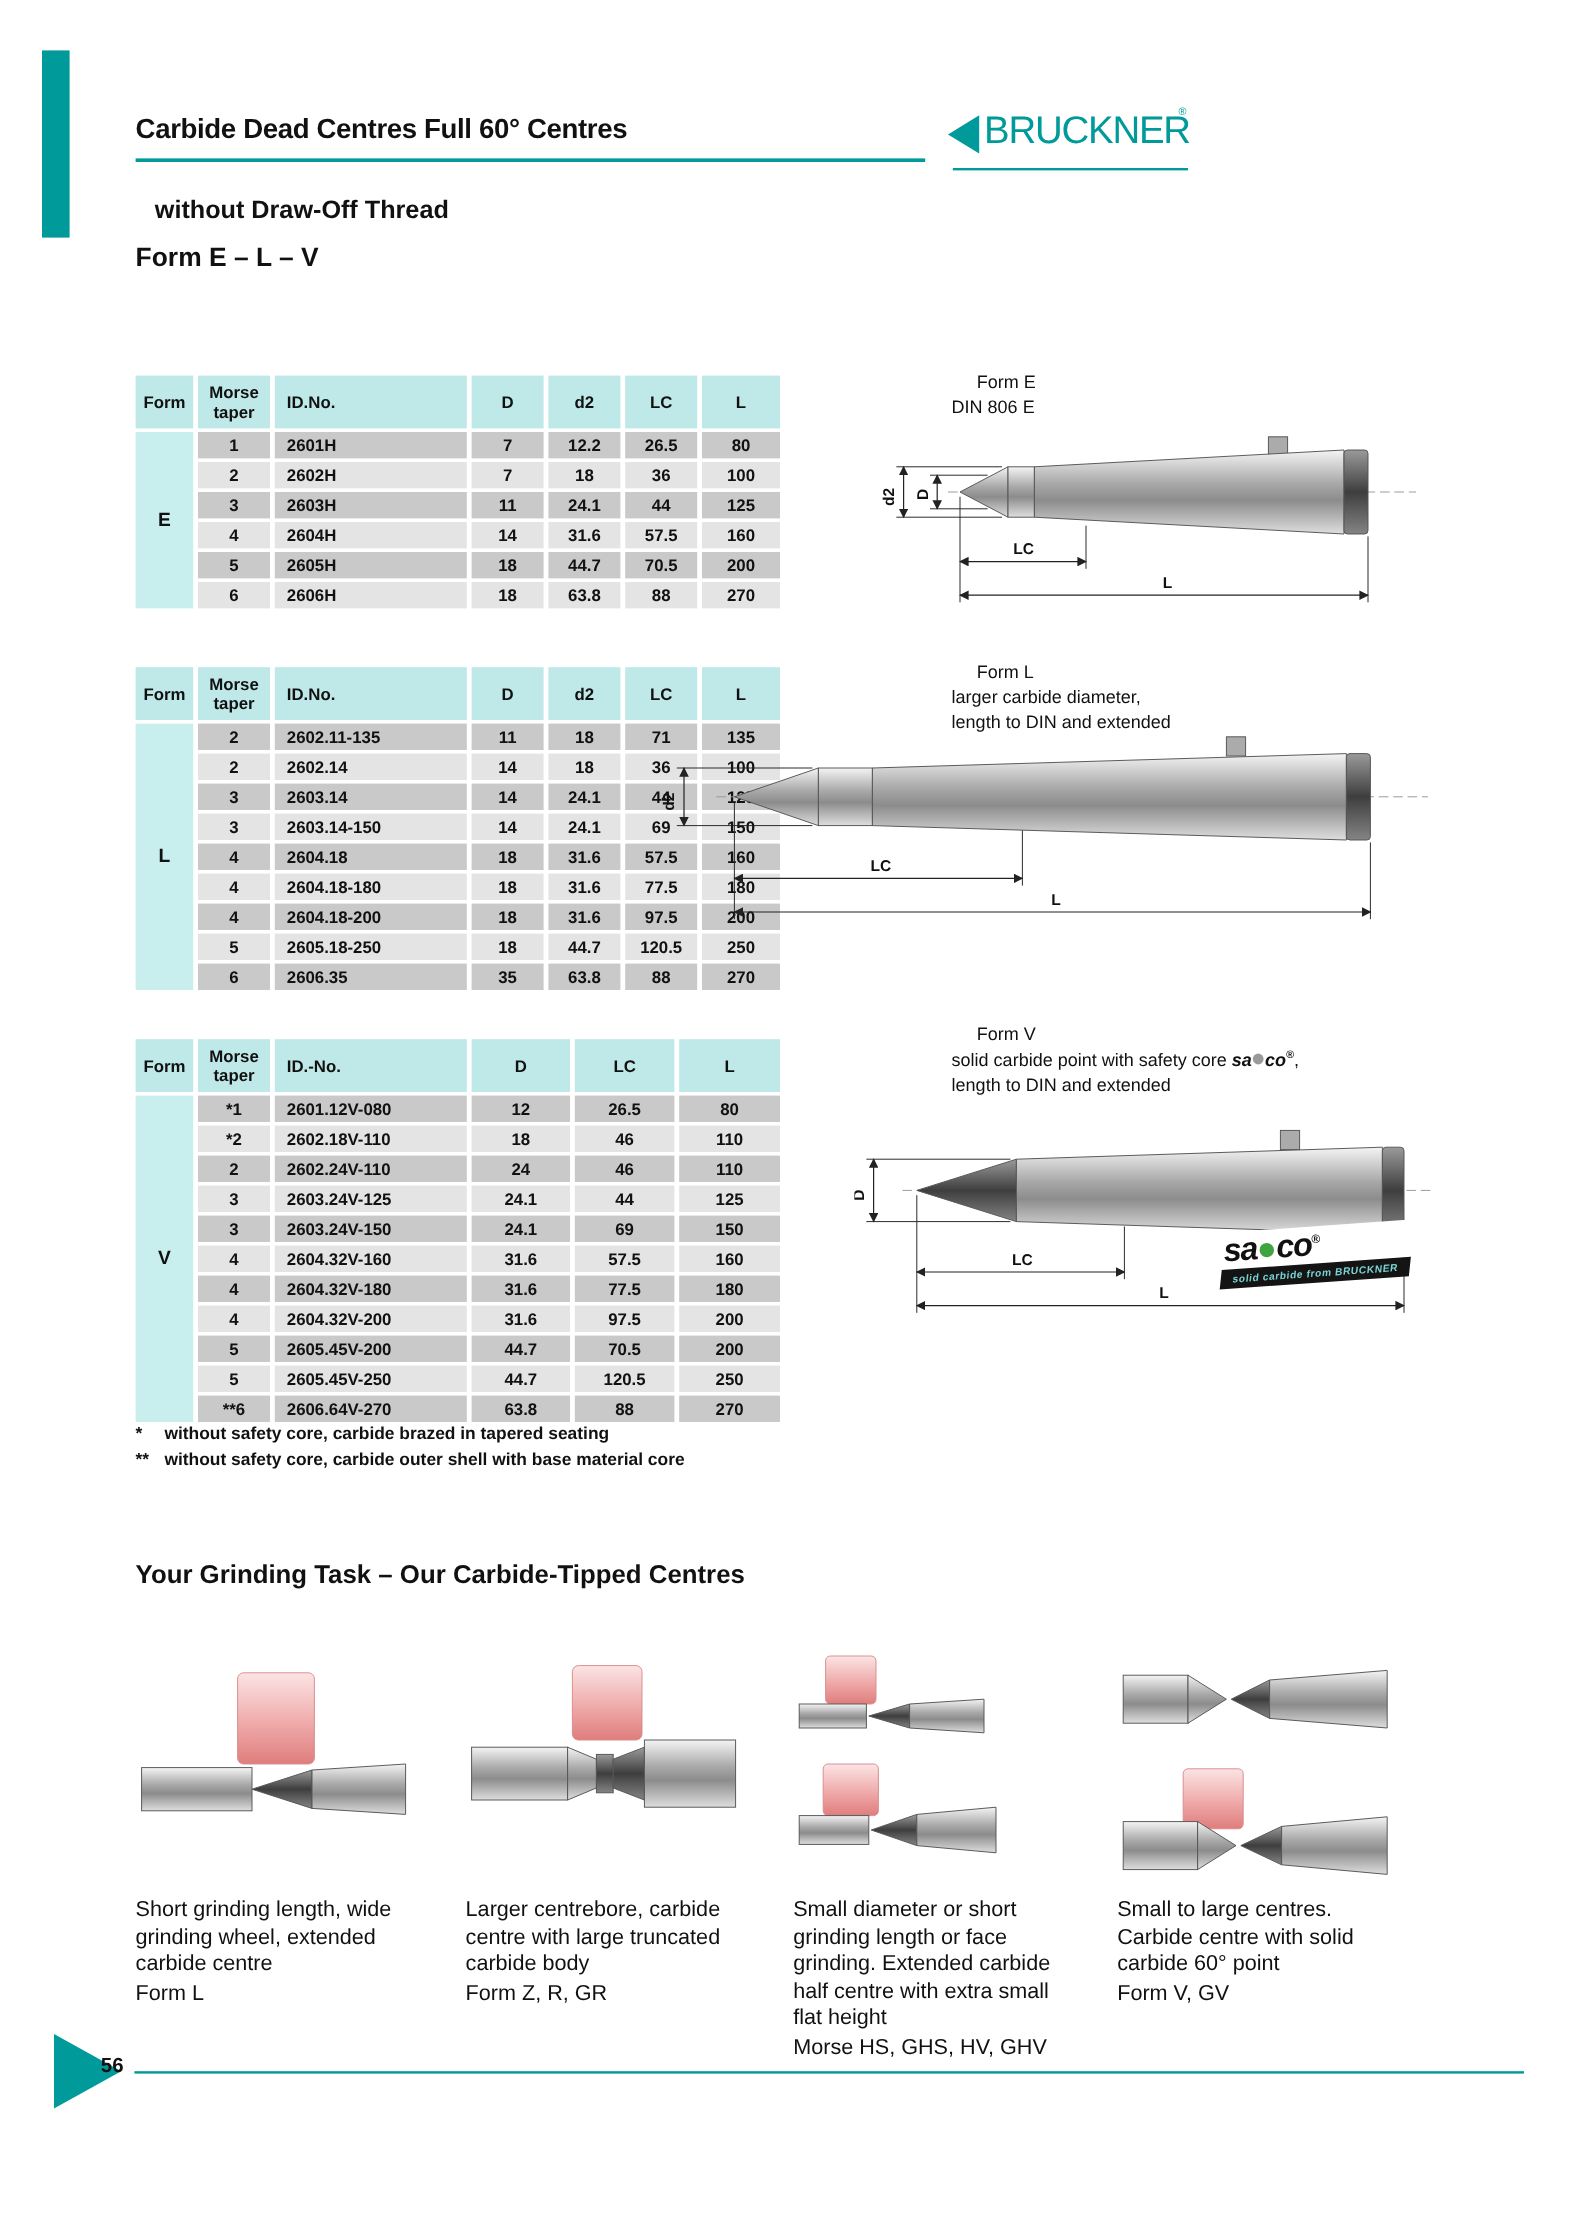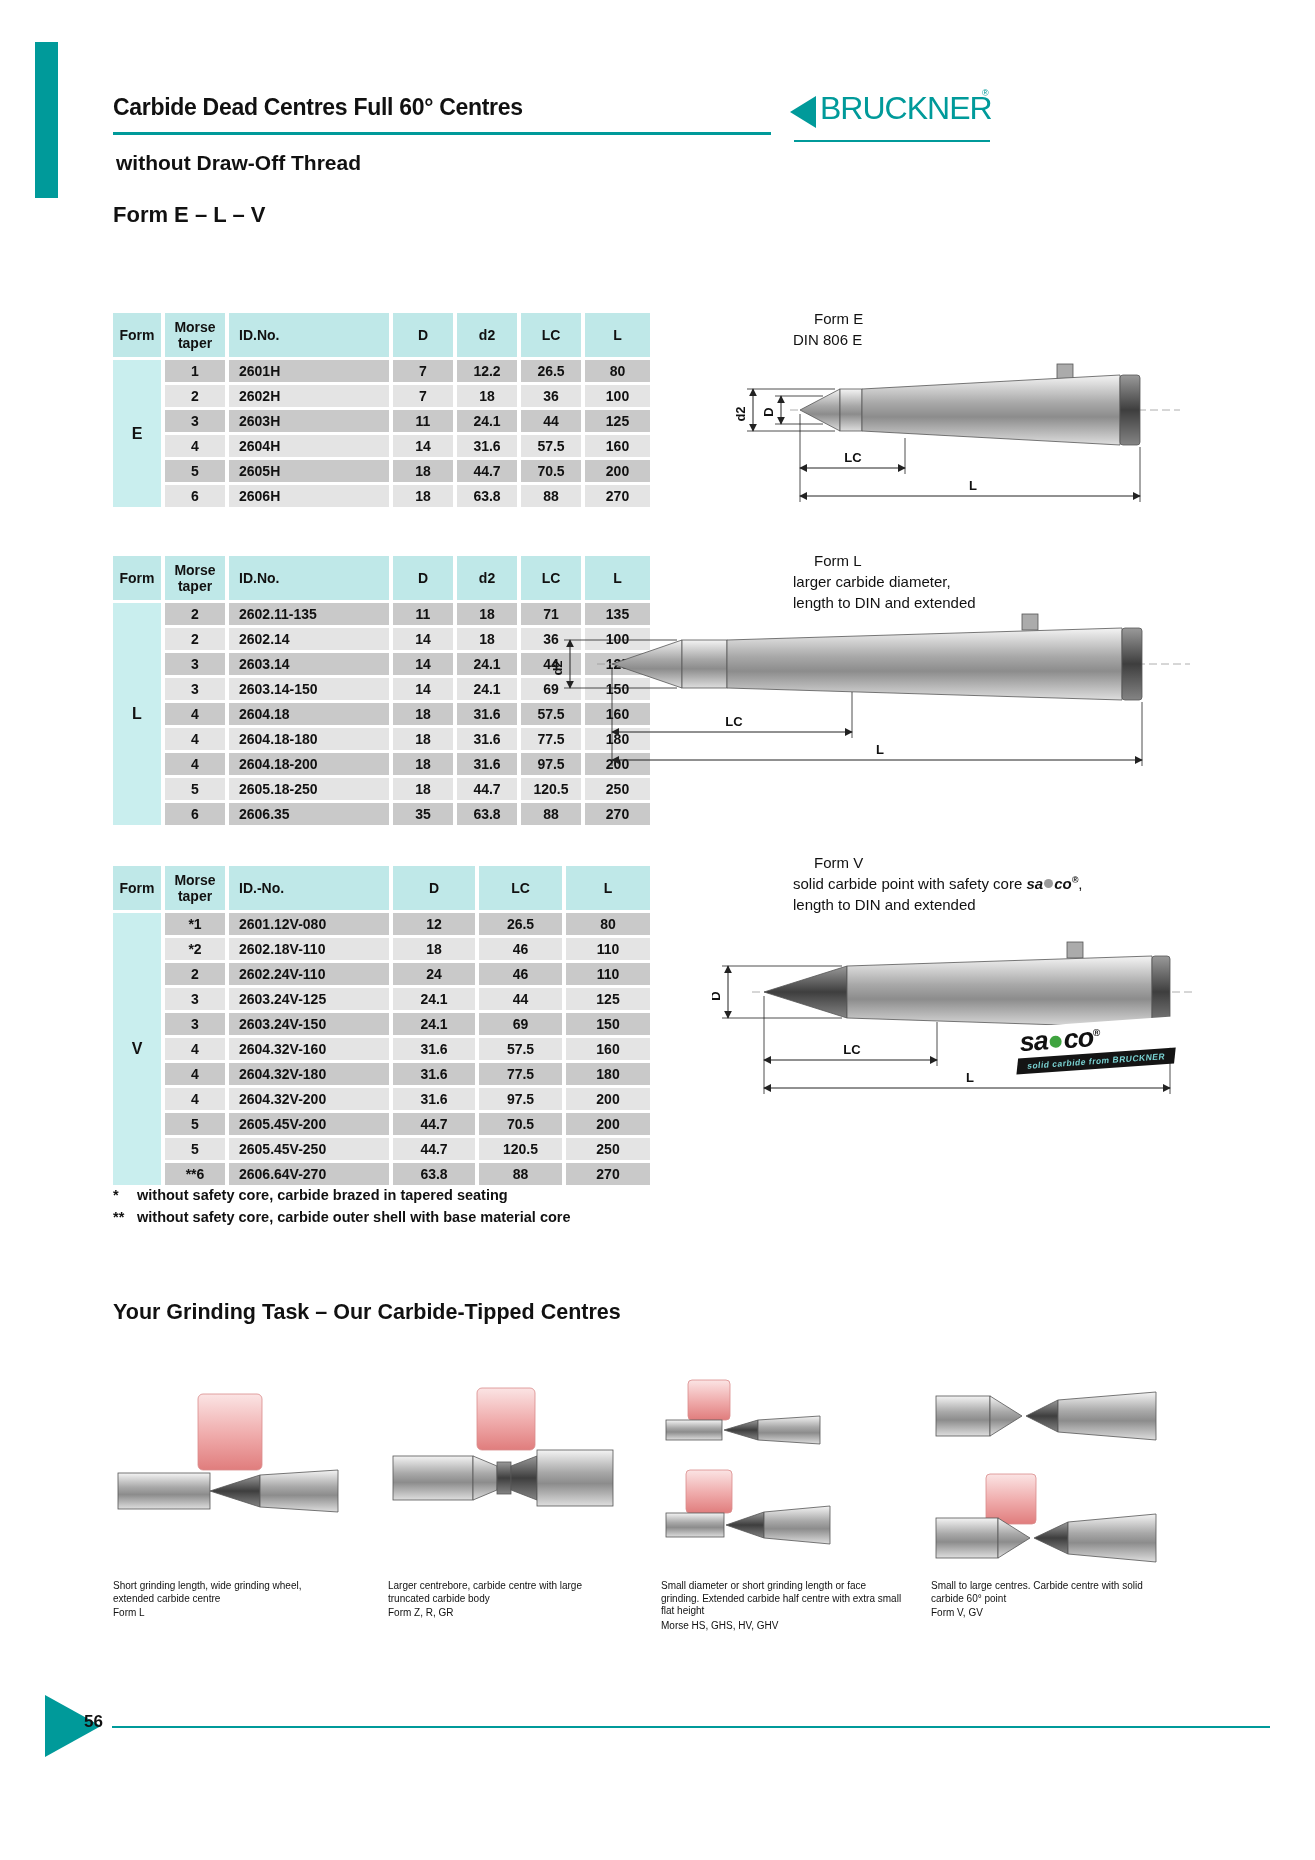--- a/index.html
+++ b/index.html
@@ -18,21 +18,21 @@
   
   .accent-bar{left:35px;top:42px;width:23px;height:156px;background:var(--teal);}
   .page-title{left:113px;top:94px;font-size:23px;font-weight:700;letter-spacing:-0.3px;margin:0;}
   .title-rule{left:113px;top:132px;width:658px;height:3px;background:var(--teal);}
   .logo{left:790px;top:88px;width:205px;height:56px;}
   .logo-arrow{position:absolute;left:0;top:8px;width:0;height:0;
     border-right:26px solid var(--teal);border-top:16px solid transparent;border-bottom:16px solid transparent;}
   .logo-text{position:absolute;left:30px;top:2px;font-size:32px;font-weight:400;color:var(--teal);letter-spacing:-1px;}
   .logo-reg{position:absolute;left:192px;top:0;font-size:9px;color:var(--teal);}
   .logo-rule{position:absolute;left:4px;top:52px;width:196px;height:2px;background:var(--teal);}
-  .page-subtitle{left:113px;top:148px;font-size:21px;font-weight:700;margin:3px;}
+  .page-subtitle{left:113px;top:148px;font-size:21px;font-weight:700;margin:16px;}
   .section-title{left:113px;top:202px;font-size:22px;font-weight:700;margin:0;}
   .intro{left:113px;top:244px;font-size:15px;margin:0;width:920px;}
   .roundness{display:inline-block;width:15px;height:15px;border:1.6px solid #111;border-radius:3px;
     text-align:center;font-size:11px;line-height:13px;vertical-align:-2px;margin:0 2px;}
   
   table.spec{border-collapse:separate;border-spacing:4px 3px;table-layout:fixed;}
   table.spec th{background:var(--header-bg);font-size:14px;font-weight:700;white-space:pre-line;
     height:44px;text-align:center;vertical-align:middle;padding:0 2px;margin-left:37px;}
   table.spec th:nth-child(3){text-align:left;padding-left:10px;}
   table.spec td{font-size:14px;font-weight:700;text-align:center;height:22px;padding:0 2px;}
@@ -69,21 +69,21 @@
   .saco-word sup{font-size:10px;}
   .saco-band{background:#141414;color:#79d2d2;font-size:8.5px;font-weight:700;padding:3px 10px;
     width:fit-content;transform:skewX(-10deg);letter-spacing:0.5px;}
   
   .footnotes{left:113px;top:1184px;font-size:14.5px;font-weight:700;line-height:1.55;}
   .fn-mark{display:inline-block;width:24px;}
   
   .grind-title{left:113px;top:1300px;font-size:21.5px;font-weight:700;margin:0;}
   .panel{position:absolute;top:1378px;width:240px;height:190px;}
   .p1{left:110px;} .p2{left:385px;} .p3{left:658px;} .p4{left:928px;}
-  .caption{position:absolute;top:1580px;font-size:10px;line-height:1.25;margin:0;}
+  .caption{position:absolute;top:1580px;font-size:18px;line-height:1.25;margin:0;}
   .cap1{left:113px;width:222px;} .cap2{left:388px;width:222px;} .cap3{left:661px;width:242px;} .cap4{left:931px;width:225px;}
   .cap-form{font-weight:400;display:block;margin-top:2px;}
   
   .footer-arrow{left:45px;top:1695px;width:0;height:0;
     border-left:56px solid var(--teal);border-top:31px solid transparent;border-bottom:31px solid transparent;}
   .page-num{left:84px;top:1712px;font-size:17px;font-weight:700;}
   .footer-rule{left:112px;top:1726px;width:1158px;height:2px;background:var(--teal);}
 </style>
 </head>
 <body>

